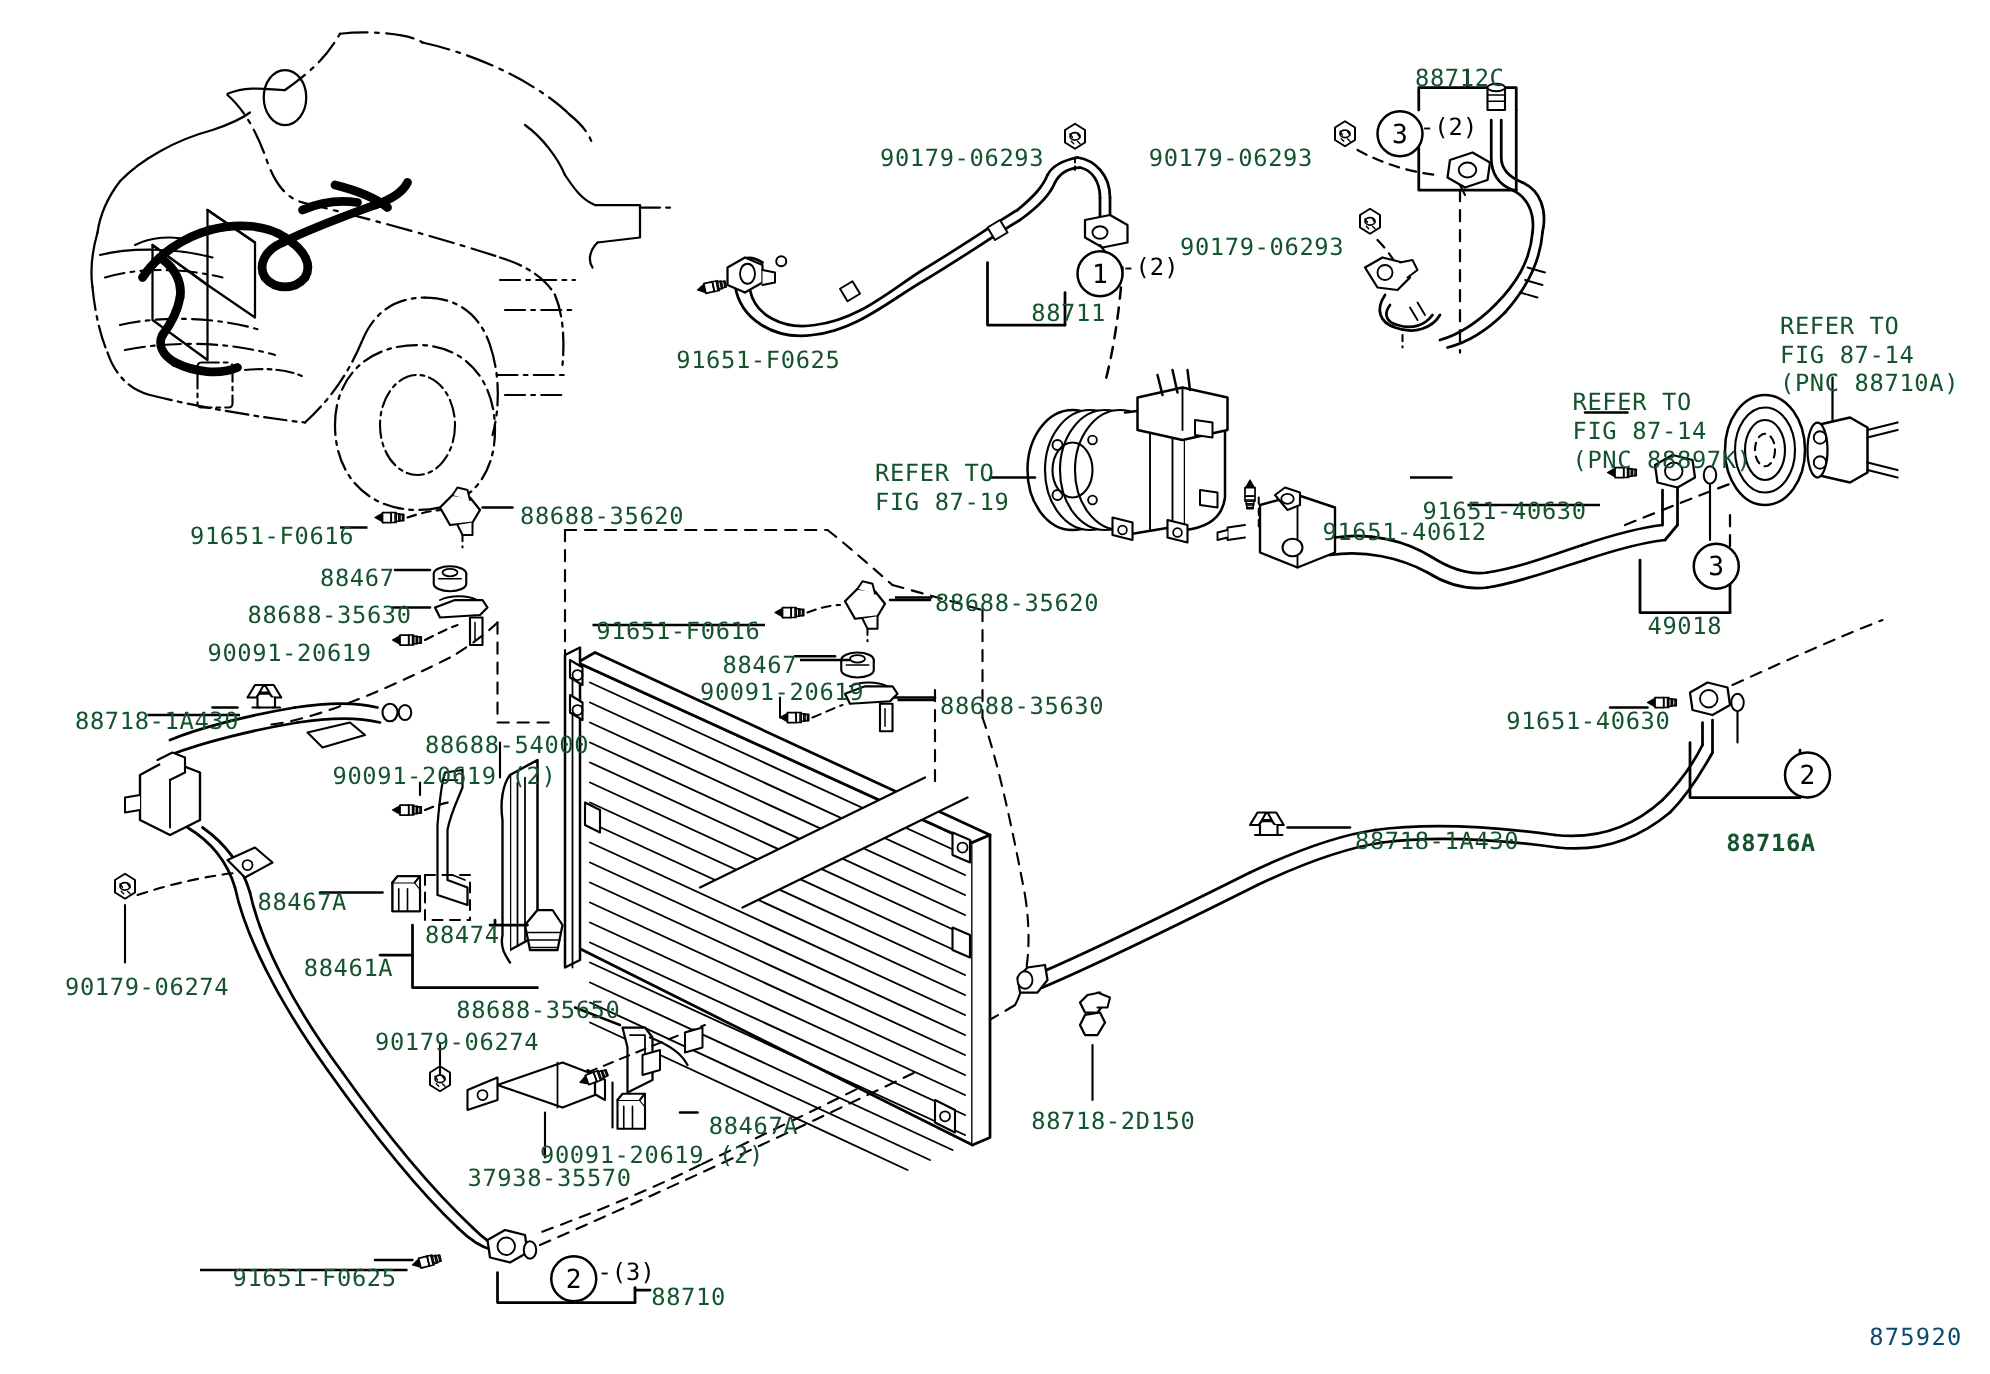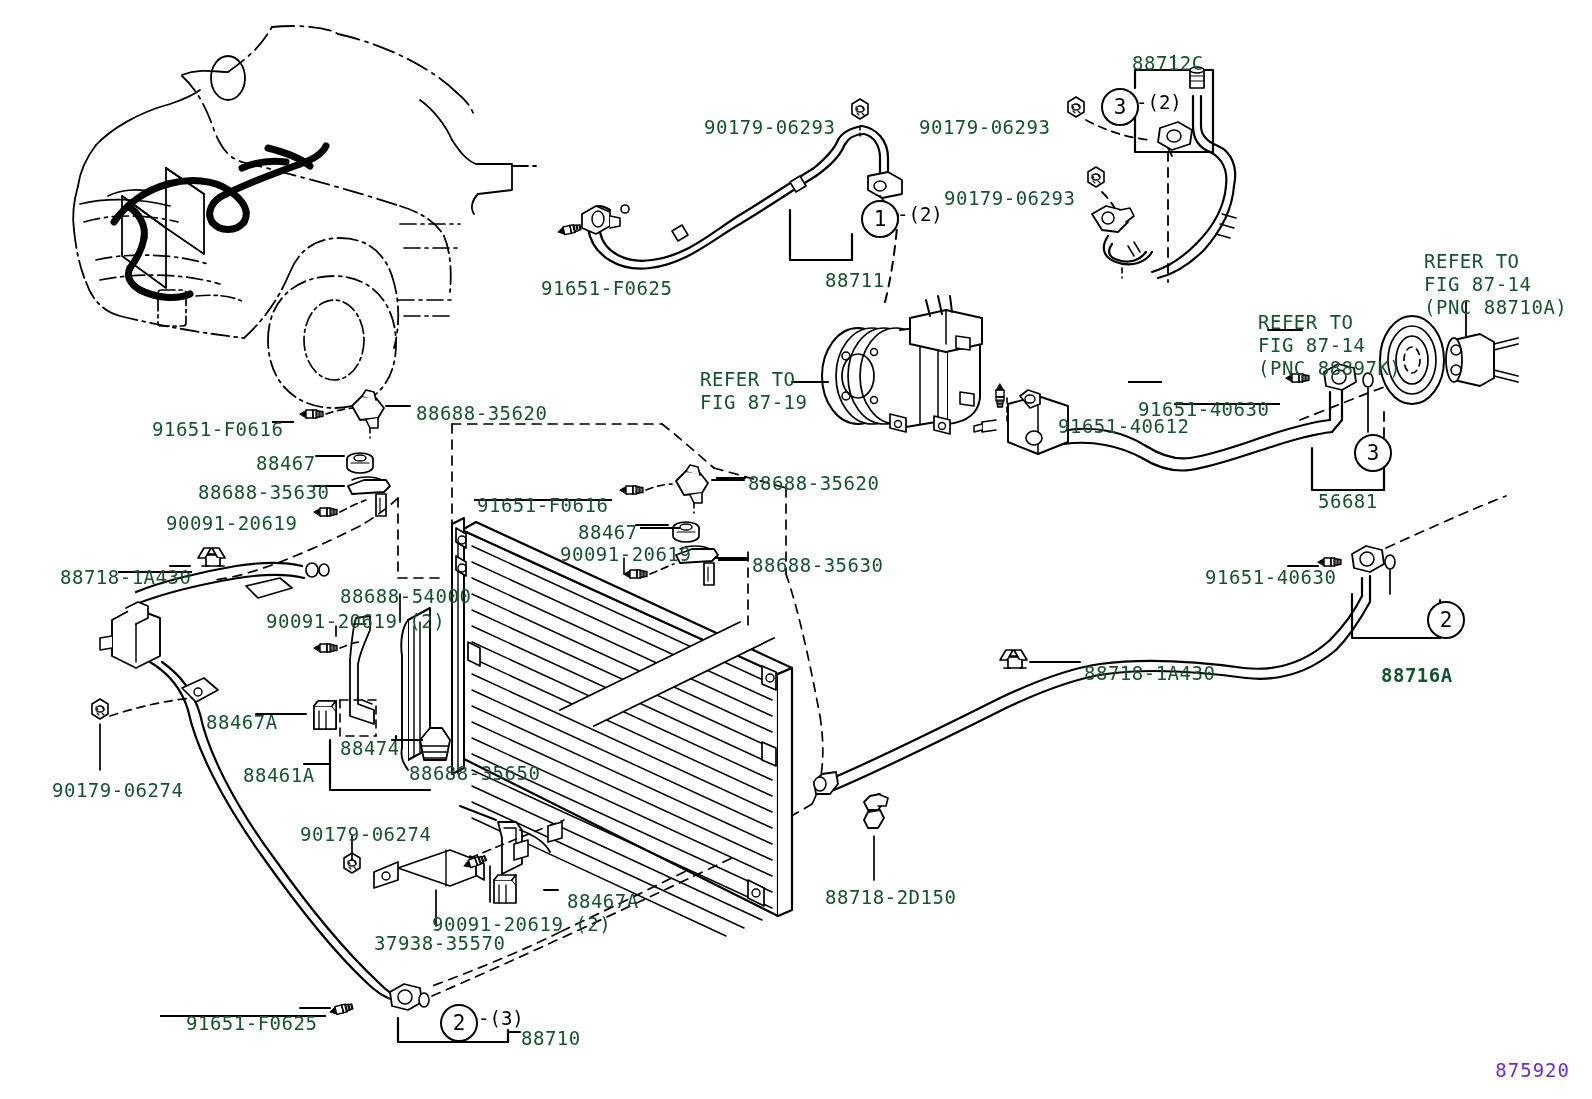--- a/index.html
+++ b/index.html
@@ -24,21 +24,21 @@
     white-space: pre;
     line-height: 22px;
   }
   .lbl.multi { line-height: 23px; }
   .diagnum {
     position: absolute;
     right: 22px; bottom: 18px;
     font-family: "DejaVu Sans Mono", "Liberation Mono", monospace;
     font-size: 19px;
     letter-spacing: 1px;
-    color: #6d28d9;
+    color: #0c4a6e;
   }
   .circnum {
     position: absolute;
     width: 34px; height: 34px;
     border: 2.5px solid #000;
     border-radius: 50%;
     font-family: "DejaVu Sans Mono", "Liberation Mono", monospace;
     font-size: 21px;
     display: flex; align-items: center; justify-content: center;
     background: #fff;
@@ -615,50 +615,50 @@
       <path d="M166,779 l0,-56" stroke="none"></path>
       <path d="M490,798 l-54,0" stroke="none"></path>
     </g>
   </svg>
 
   <div id="labels-layer">
       <div class="lbl" style="left: 704px; top: 116px;">90179-06293</div>
       <div class="lbl" style="left: 919px; top: 116px;">90179-06293</div>
       <div class="lbl" style="left: 944px; top: 187px;">90179-06293</div>
       <div class="lbl" style="left: 1132px; top: 52px;">88712C</div>
-      <div class="lbl" style="left: 825px; top: 240px; margin-top: 29px;">88711</div>
+      <div class="lbl" style="left: 825px; top: 240px;">88711</div>
       <div class="lbl" style="left: 541px; top: 277px;">91651-F0625</div>
       <div class="lbl multi" style="left: 700px; top: 368px;">REFER TO
 FIG 87-19</div>
       <div class="lbl multi" style="left: 1258px; top: 311px;">REFER TO
 FIG 87-14
 (PNC 88897K)</div>
       <div class="lbl multi" style="left: 1424px; top: 250px;">REFER TO
 FIG 87-14
 (PNC 88710A)</div>
       <div class="lbl" style="left: 1058px; top: 375px; margin-top: 40px;">91651-40612</div>
       <div class="lbl" style="left: 1138px; top: 398px;">91651-40630</div>
-      <div class="lbl" style="left: 1318px; top: 490px;">56681</div>
+      <div class="lbl" style="left: 1318px; top: 490px;">49018</div>
       <div class="lbl" style="left: 152px; top: 418px;">91651-F0616</div>
       <div class="lbl" style="left: 416px; top: 402px;">88688-35620</div>
       <div class="lbl" style="left: 256px; top: 452px;">88467</div>
       <div class="lbl" style="left: 198px; top: 481px;">88688-35630</div>
       <div class="lbl" style="left: 166px; top: 512px;">90091-20619</div>
       <div class="lbl" style="left: 477px; top: 494px;">91651-F0616</div>
       <div class="lbl" style="left: 748px; top: 472px;">88688-35620</div>
       <div class="lbl" style="left: 578px; top: 521px;">88467</div>
       <div class="lbl" style="left: 560px; top: 543px;">90091-20619</div>
       <div class="lbl" style="left: 752px; top: 554px;">88688-35630</div>
       <div class="lbl" style="left: 60px; top: 566px;">88718-1A430</div>
       <div class="lbl" style="left: 340px; top: 585px;">88688-54000</div>
       <div class="lbl" style="left: 266px; top: 610px;">90091-20619 (2)</div>
       <div class="lbl" style="left: 206px; top: 711px;">88467A</div>
       <div class="lbl" style="left: 340px; top: 737px;">88474</div>
       <div class="lbl" style="left: 243px; top: 764px;">88461A</div>
-      <div class="lbl" style="left: 365px; top: 762px; margin-left: 44px;">88688-35650</div>
+      <div class="lbl" style="left: 365px; top: 797px;">88688-35650</div>
       <div class="lbl" style="left: 52px; top: 779px;">90179-06274</div>
       <div class="lbl" style="left: 300px; top: 823px;">90179-06274</div>
       <div class="lbl" style="left: 567px; top: 890px;">88467A</div>
       <div class="lbl" style="left: 432px; top: 913px;">90091-20619 (2)</div>
       <div class="lbl" style="left: 374px; top: 932px;">37938-35570</div>
       <div class="lbl" style="left: 186px; top: 1012px;">91651-F0625</div>
       <div class="lbl" style="left: 521px; top: 1027px;">88710</div>
       <div class="lbl" style="left: 825px; top: 886px;">88718-2D150</div>
       <div class="lbl" style="left: 1084px; top: 662px;">88718-1A430</div>
       <div class="lbl" style="left: 1205px; top: 566px;">91651-40630</div>

